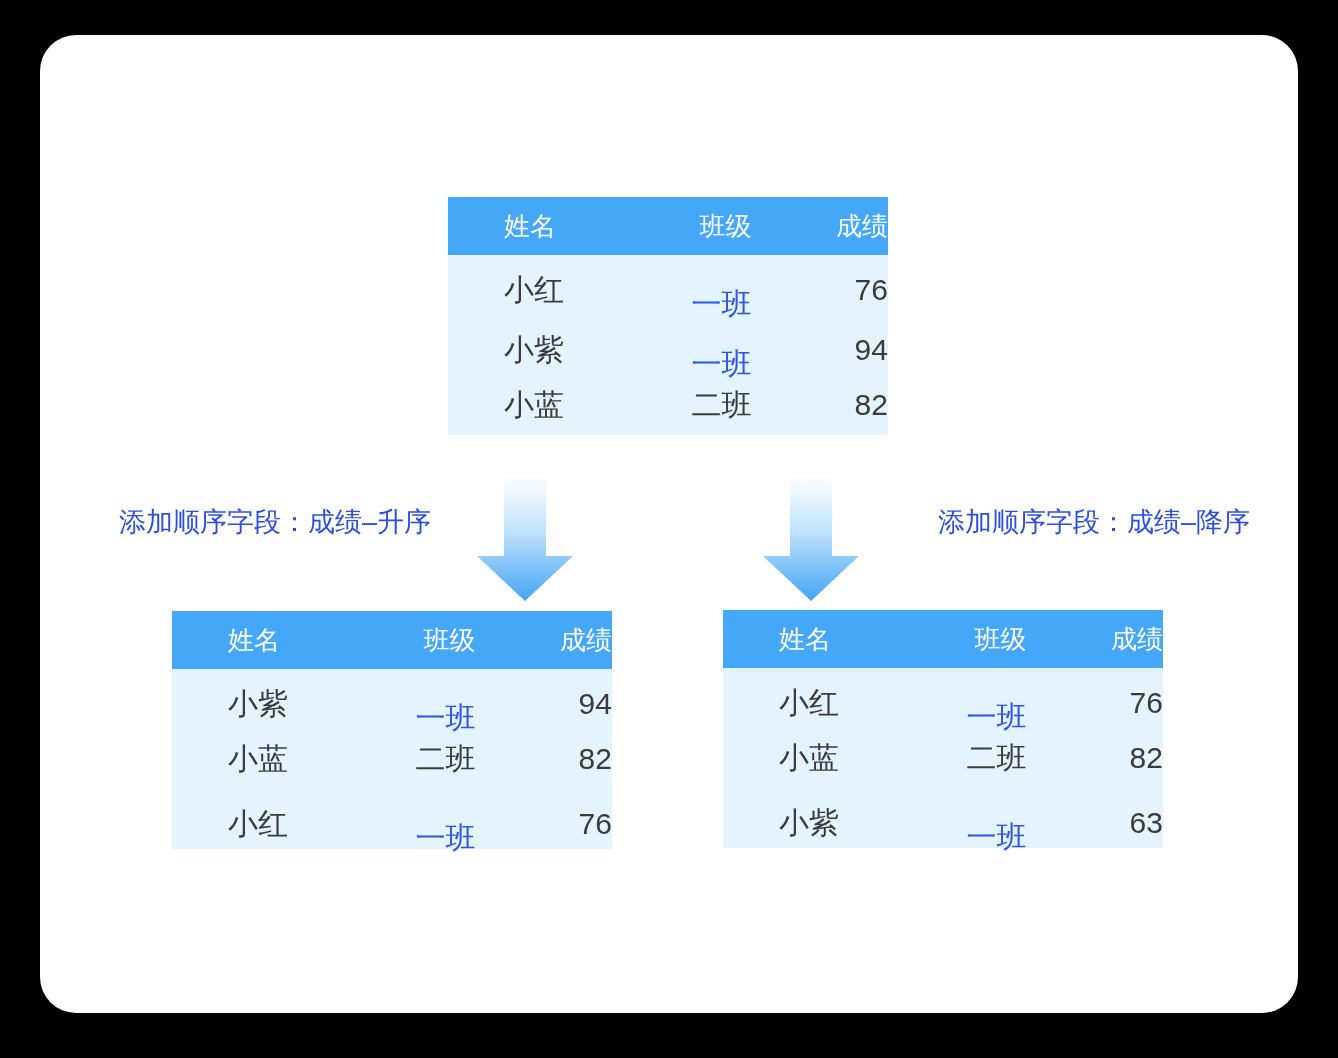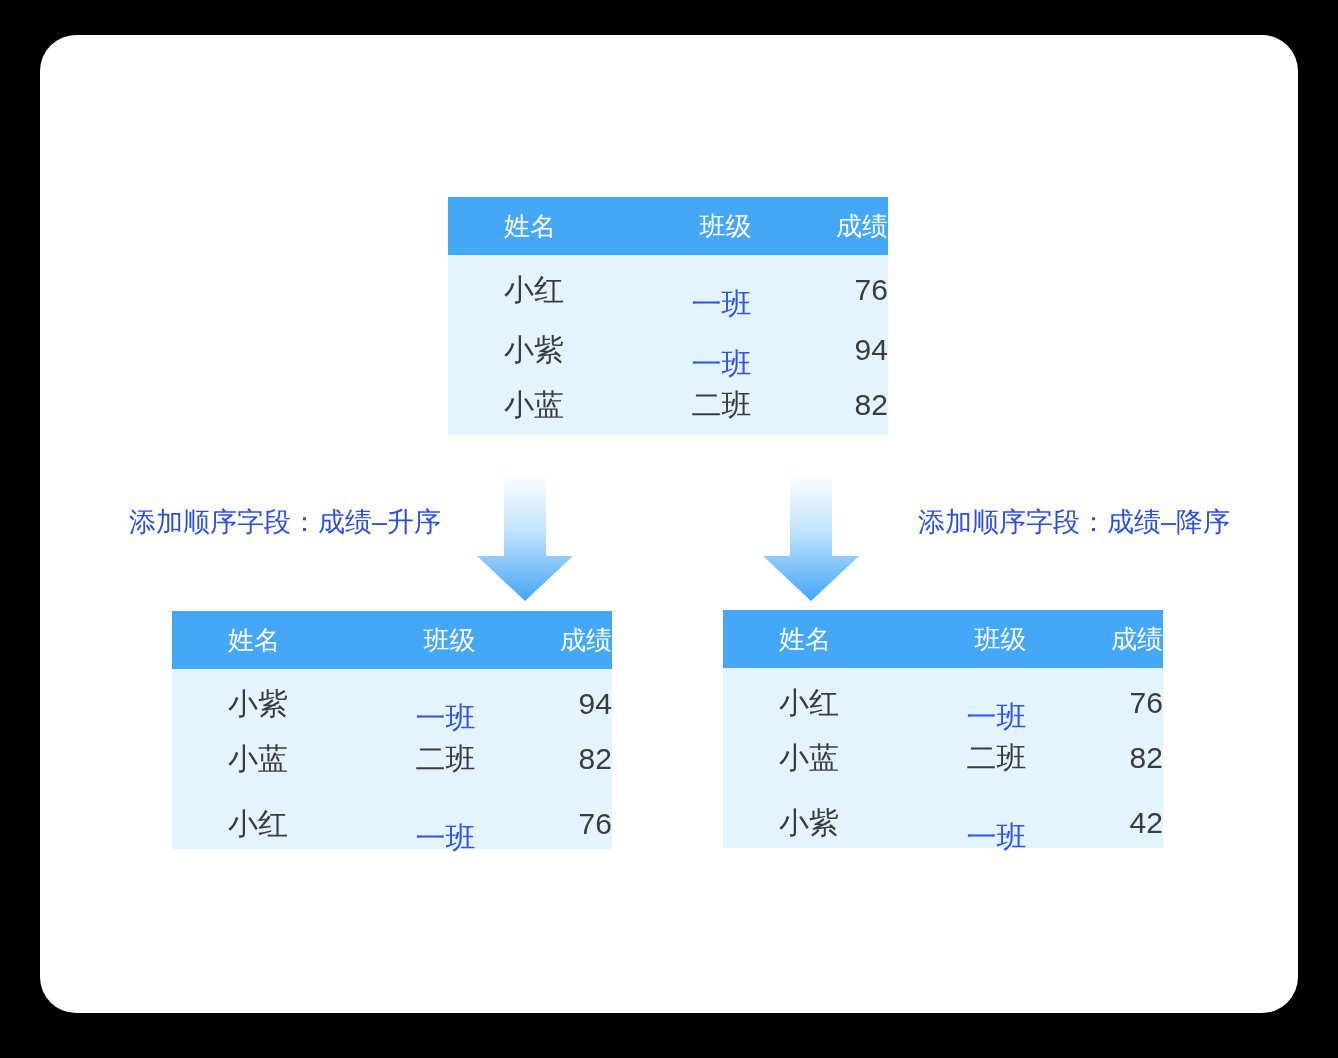--- a/index.html
+++ b/index.html
@@ -59,22 +59,22 @@
   .flow-label{
     position:absolute;
     top:471px;
     width:352px;
     font-size:27px;
     line-height:33px;
     font-weight:500;
     color:var(--label-blue);
     white-space:nowrap;
   }
-  .flow-label.left{left:69px;text-align:center;}
-  .flow-label.right{left:858px;text-align:center;}
+  .flow-label.left{left:79px;text-align:left;}
+  .flow-label.right{left:858px;text-align:right;}
   #tbl-original{left:408px;top:162px;}
   #tbl-asc{left:132px;top:576px;}
   #tbl-desc{left:683px;top:575px;}
   #arrow-left{left:437px;top:440px;}
   #arrow-right{left:723px;top:440px;}
 </style>
 </head>
 <body>
 
 <div class="card">
@@ -161,17 +161,17 @@
       <div class="c3">76</div>
     </div>
     <div class="row">
       <div class="c1">小蓝</div>
       <div class="c2">二班</div>
       <div class="c3">82</div>
     </div>
     <div class="row">
       <div class="c1">小紫</div>
       <div class="c2 hl">一班</div>
-      <div class="c3">42</div>
+      <div class="c3">63</div>
     </div>
   </div>
 
 </div>
 
 </body></html>

